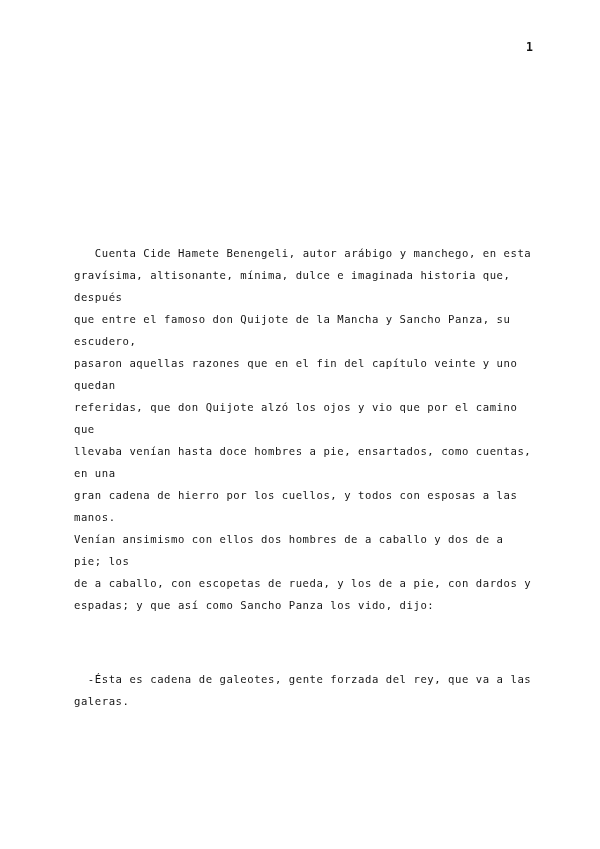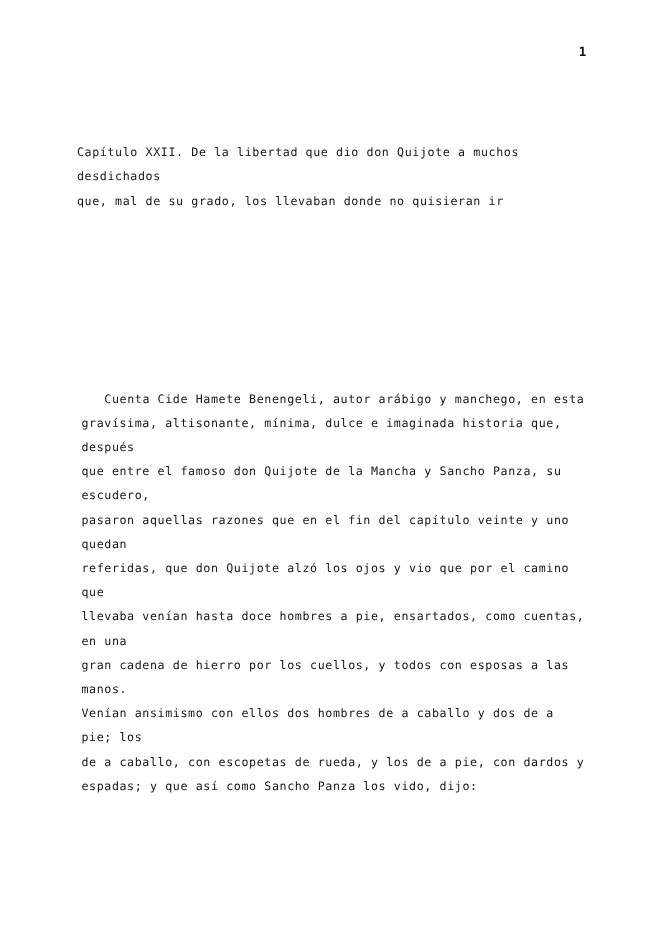--- a/index.html
+++ b/index.html
@@ -72,35 +72,35 @@
 </style>
 </head>
 <body>
 
 <div class="page">
 
   <div class="page-number">1</div>
 
   <div class="body-text">
 
-    <div class="heading">Capítulo XXII. De la libertad que dio don Quijote a muchos desdichados
-que, mal de su grado, los llevaban donde no quisieran ir</div>
 
     <div class="spacer"></div>
 
     <div class="para">   Cuenta Cide Hamete Benengeli, autor arábigo y manchego, en esta
 gravísima, altisonante, mínima, dulce e imaginada historia que, después
 que entre el famoso don Quijote de la Mancha y Sancho Panza, su escudero,
 pasaron aquellas razones que en el fin del capítulo veinte y uno quedan
 referidas, que don Quijote alzó los ojos y vio que por el camino que
 llevaba venían hasta doce hombres a pie, ensartados, como cuentas, en una
 gran cadena de hierro por los cuellos, y todos con esposas a las manos.
 Venían ansimismo con ellos dos hombres de a caballo y dos de a pie; los
 de a caballo, con escopetas de rueda, y los de a pie, con dardos y
 espadas; y que así como Sancho Panza los vido, dijo:</div>
+    <div class="para">  -Ésta es cadena de galeotes, gente forzada del rey, que va a las
+galeras.</div>
     
     
     
     
     
     
     
     
     
 

